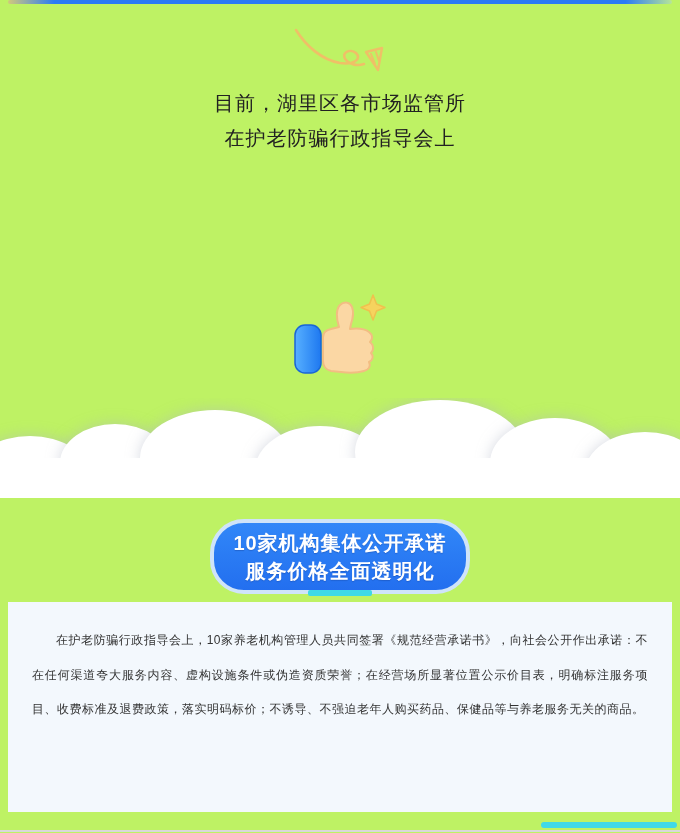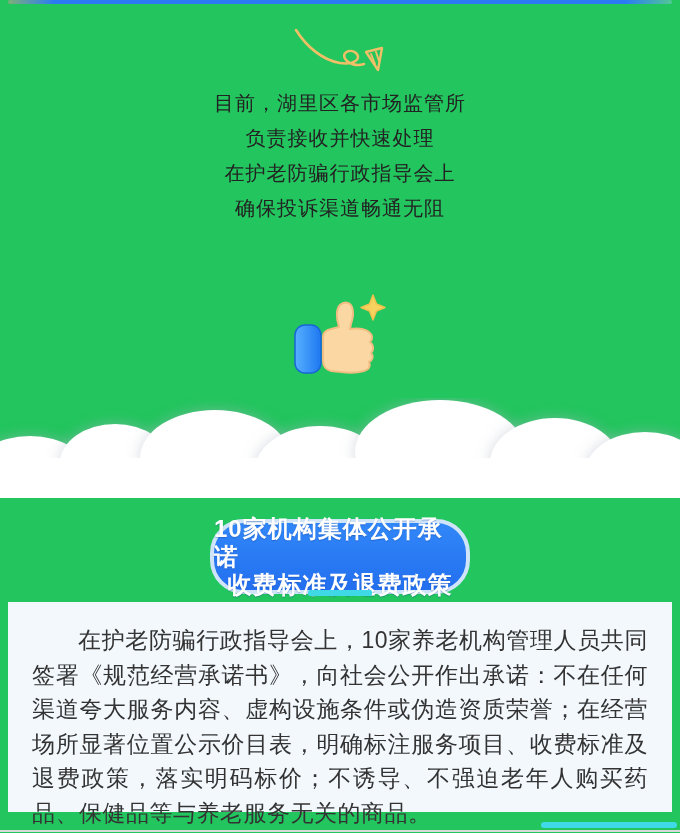--- a/index.html
+++ b/index.html
@@ -1,17 +1,17 @@
 <!DOCTYPE html>
 <html><head>
 <meta charset="utf-8">
 <style>
   html,body{margin:0;padding:0;background:#ffffff;}
   body{font-family:"Liberation Sans","DejaVu Sans",sans-serif;}
-  .page{position:relative;width:680px;height:833px;margin:0 auto;background:#22c55e;overflow:hidden;}
+  .page{position:relative;width:680px;height:833px;margin:0 auto;background:#bef264;overflow:hidden;}
 
   
   .top-bar{position:absolute;left:8px;top:0;width:664px;height:4px;border-radius:2px;
     background:linear-gradient(90deg,rgba(234,150,150,.45) 0%,#2b7bf5 7%,#2b7bf5 93%,rgba(170,205,250,.35) 100%);}
 
   
   .doodle{position:absolute;left:292px;top:26px;width:100px;height:52px;}
 
   
   .intro{position:absolute;left:0;top:86px;width:680px;text-align:center;color:#222222;}
@@ -22,53 +22,51 @@
 
   
   .clouds{position:absolute;left:0;top:398px;width:680px;height:100px;overflow:hidden;}
   .cloud{position:absolute;background:#ffffff;border-radius:50%;box-shadow:0 0 14px rgba(176,182,198,.5);}
   .cloud-mask{position:absolute;left:0;top:60px;width:680px;height:60px;background:#ffffff;}
 
   
   .cta{position:absolute;left:50%;top:519px;transform:translateX(-50%);
     width:260px;height:75px;box-sizing:border-box;border:4px solid #cfe4f9;border-radius:34px;
     background:linear-gradient(180deg,#3187f8 0%,#236fef 100%);
-    color:#ffffff;font-weight:bold;font-size:24px;line-height:28px;letter-spacing:1px;
+    color:#ffffff;font-weight:bold;font-size:20px;line-height:28px;letter-spacing:1px;
     display:flex;flex-direction:column;align-items:center;justify-content:center;
     text-shadow:0 1px 1px rgba(20,60,140,.35);z-index:1;cursor:pointer;}
   .cta-underline{position:absolute;left:50%;top:590px;transform:translateX(-50%);
     width:64px;height:6px;background:#3fd9e6;border-radius:2px;z-index:2;}
 
   
   .panel{position:absolute;left:8px;top:602px;width:664px;height:210px;background:#f3f8fd;box-sizing:border-box;
     padding:21px 24px 0 24px;}
-  .panel p{margin:0;color:#333333;font-size:23px;line-height:34.5px;text-align:justify;text-indent:2em;letter-spacing:.5px;}
+  .panel p{margin:0;color:#333333;font-size:12px;line-height:34.5px;text-align:justify;text-indent:2em;letter-spacing:.5px;}
 
   
   .footer-accent{position:absolute;left:541px;top:822px;width:136px;height:6px;background:#40d9e8;border-radius:3px;}
   .footer-hairline{position:absolute;left:0;top:830px;width:680px;height:2px;background:#d9d9d9;}
 </style>
 </head>
 <body>
 
 <div class="page">
 
   <div class="top-bar"></div>
 
   <svg class="doodle" viewBox="0 0 100 52" fill="none">
     <path d="M4 4 C14 20 30 34 48 37 C62 39 70 33 64 27 C58 22 48 27 54 34 C58 39 66 40 72 38" stroke="#EFC067" stroke-width="2.6" stroke-linecap="round" fill="none"></path>
     <path d="M74 26 L90 22 L86 44 Z" stroke="#EFC067" stroke-width="2.4" stroke-linejoin="round" fill="none"></path>
     <path d="M79 28 L83 38 M84 26 L87 35" stroke="#EFC067" stroke-width="2" stroke-linecap="round"></path>
   </svg>
 
   <div class="intro">
     <div class="line">目前，湖里区各市场监管所</div>
-    <div class="line">负责接收并快速处理</div>
     <div class="line">在护老防骗行政指导会上</div>
-    <div class="line">确保投诉渠道畅通无阻</div>
   </div>
 
   <div class="thumb-wrap">
     <svg viewBox="0 0 100 84" width="100" height="84">
       <defs>
         <linearGradient id="sleeveGrad" x1="0" y1="0" x2="1" y2="0">
           <stop offset="0" stop-color="#57b0ff"></stop>
           <stop offset="1" stop-color="#1e78f0"></stop>
         </linearGradient>
       </defs>
@@ -86,21 +84,21 @@
     <span class="cloud" style="left:140px;top:12px;width:150px;height:96px;"></span>
     <span class="cloud" style="left:255px;top:28px;width:130px;height:88px;"></span>
     <span class="cloud" style="left:355px;top:2px;width:170px;height:104px;"></span>
     <span class="cloud" style="left:490px;top:20px;width:130px;height:90px;"></span>
     <span class="cloud" style="left:585px;top:34px;width:120px;height:82px;"></span>
     <span class="cloud-mask"></span>
   </div>
 
   <div class="cta">
     <span>10家机构集体公开承诺</span>
-    <span>收费标准及退费政策</span>
+    <span>服务价格全面透明化</span>
   </div>
   <div class="cta-underline"></div>
 
   <div class="panel">
     <p>在护老防骗行政指导会上，10家养老机构管理人员共同签署《规范经营承诺书》，向社会公开作出承诺：不在任何渠道夸大服务内容、虚构设施条件或伪造资质荣誉；在经营场所显著位置公示价目表，明确标注服务项目、收费标准及退费政策，落实明码标价；不诱导、不强迫老年人购买药品、保健品等与养老服务无关的商品。</p>
   </div>
 
   <div class="footer-accent"></div>
   <div class="footer-hairline"></div>
 

